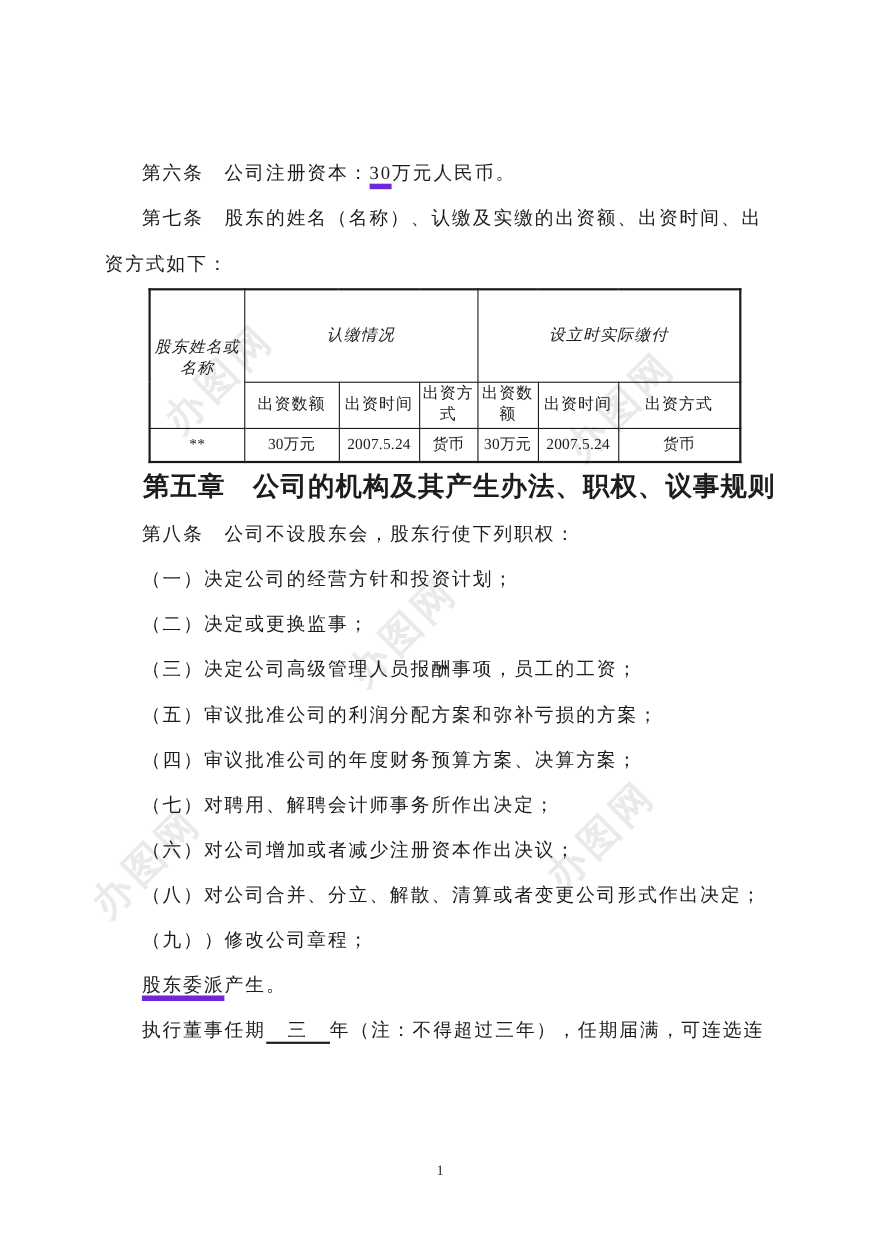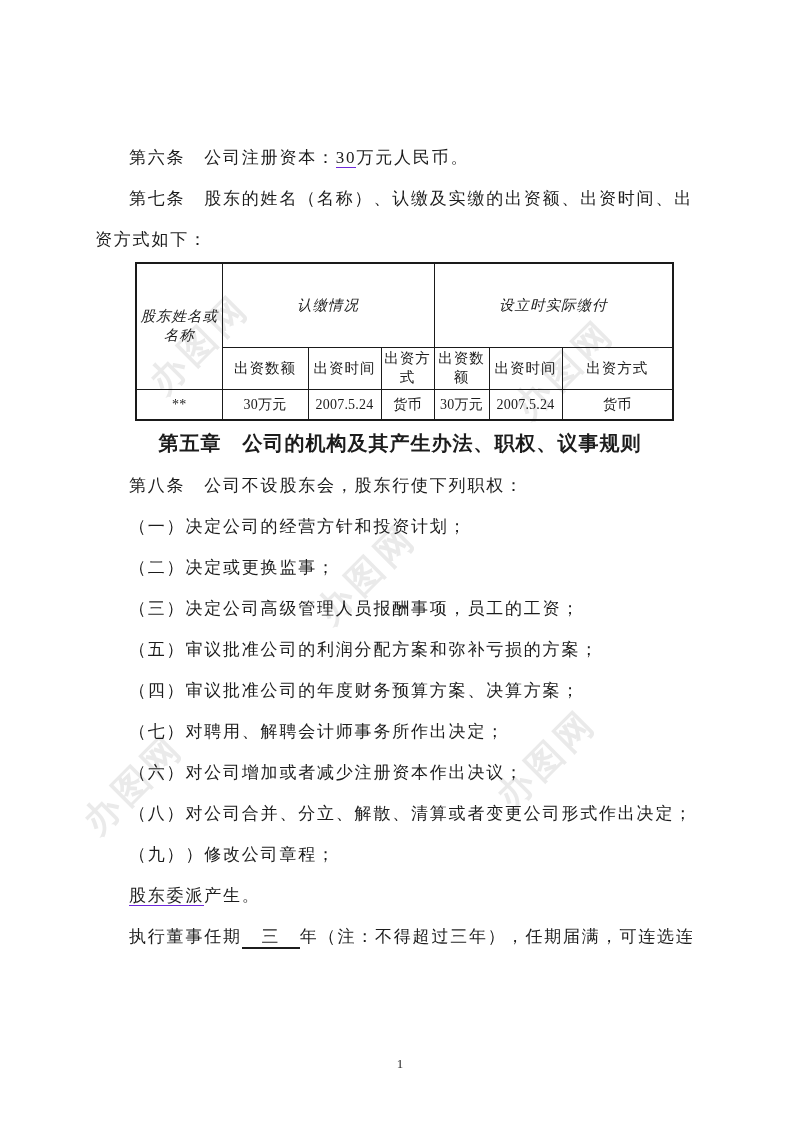--- a/index.html
+++ b/index.html
@@ -22,28 +22,28 @@
     margin: 0;
     font-size: 17px;
     letter-spacing: 1.8px;
     line-height: 41px;
     text-indent: 2em;
     white-space: normal;
   }
   .chapter-heading {
     margin: 0;
     font-family: "Liberation Sans", "DejaVu Sans", sans-serif;
-    font-size: 20px;
+    font-size: 24px;
     font-weight: bold;
     letter-spacing: 1px;
     line-height: 44px;
-    text-align: center;
+    text-align: right;
     text-indent: 0;
   }
-  .u { border-bottom: 1px solid #6d28d9; }
+  .u { border-bottom: 5px solid #6d28d9; }
   .u-blank {
     display: inline-block;
     min-width: 58px;
     text-align: center;
     text-indent: 0;
     line-height: 20px;
     border-bottom: 2px solid #1c1c1c;
   }
   table.contrib {
     border-collapse: collapse;

